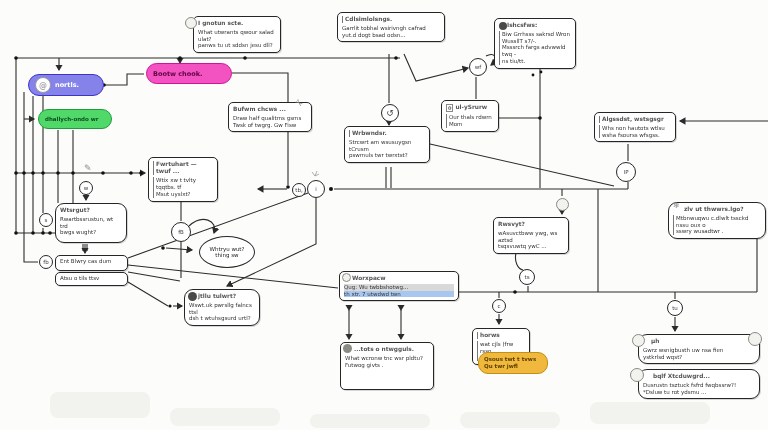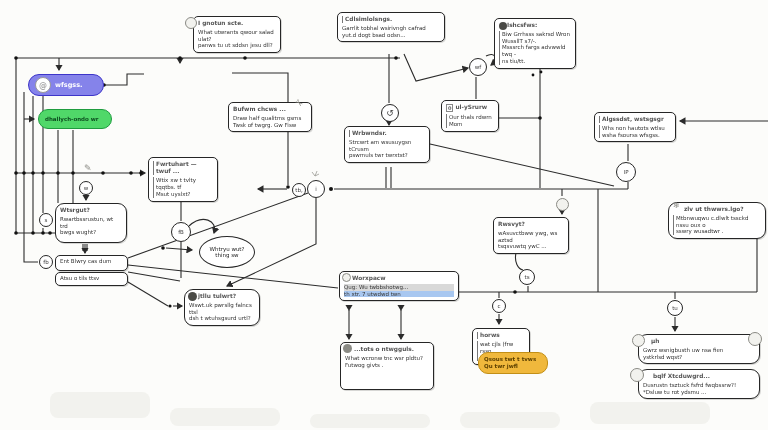--- a/index.html
+++ b/index.html
@@ -144,21 +144,24 @@
       <circle cx="141" cy="173" r="1.8"></circle>
       <circle cx="16" cy="233" r="1.8"></circle>
         <circle cx="33" cy="233" r="1.8"></circle>
       <circle cx="43" cy="233" r="1.8"></circle>
         <circle cx="50" cy="233" r="1.8"></circle>
     </g>
   </svg>
 
   <div class="node pill" style="left:28px;top:74px;width:76px;height:22px;background:#8583ea;border-color:#3d35c9;">
     <span class="pic">@</span>
-    <span style="color:#fff;">wfsgss.</span>
+    <span style="color:#fff;">nortls.</span>
+  </div>
+  <div class="node pill" style="left:146px;top:63px;width:86px;height:21px;background:#f253c1;border-color:#cf139b;">
+    <span style="color:#5e0040;">Bootw chook.</span>
   </div>
   <div class="node pill" style="left:38px;top:109px;width:74px;height:20px;background:#50d869;border-color:#1f9c3f;">
     <span style="font-size:5.5px;color:#0c4d1f;">dhallych-ondo wr</span>
   </div>
 
   <div class="node note" style="left:193px;top:16px;width:88px;">
     <div class="nt">I gnotun scte.</div>
     <div class="nl">What utwrants qwour salad ulat?</div>
     <div class="nl">panws tu ut sddsn jesu dll?</div>
   </div>

